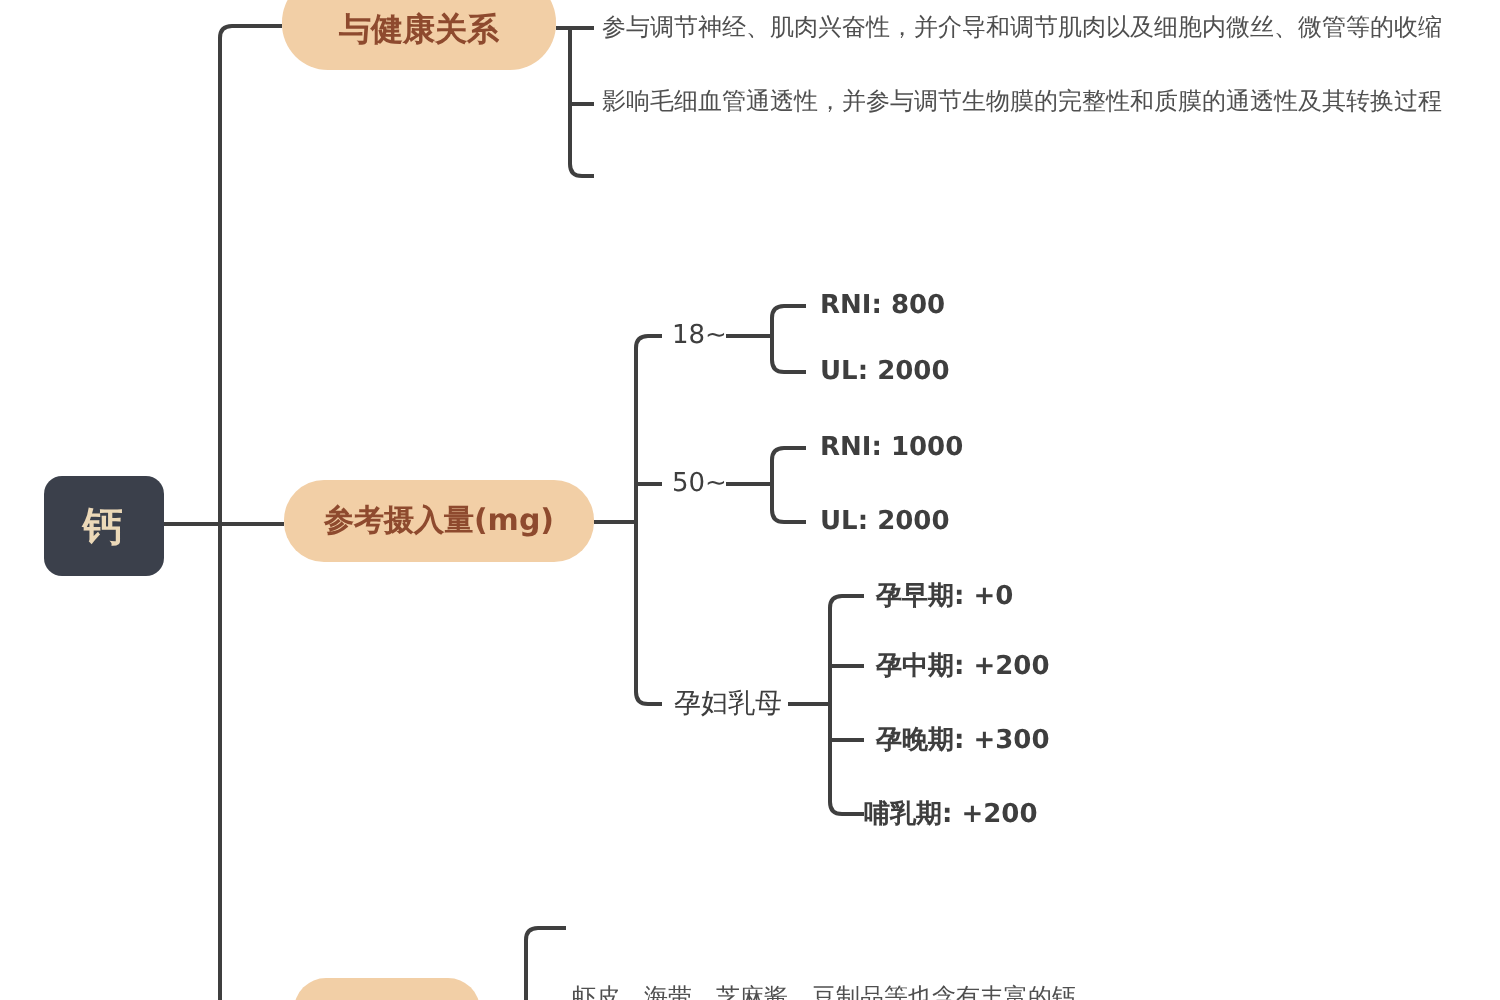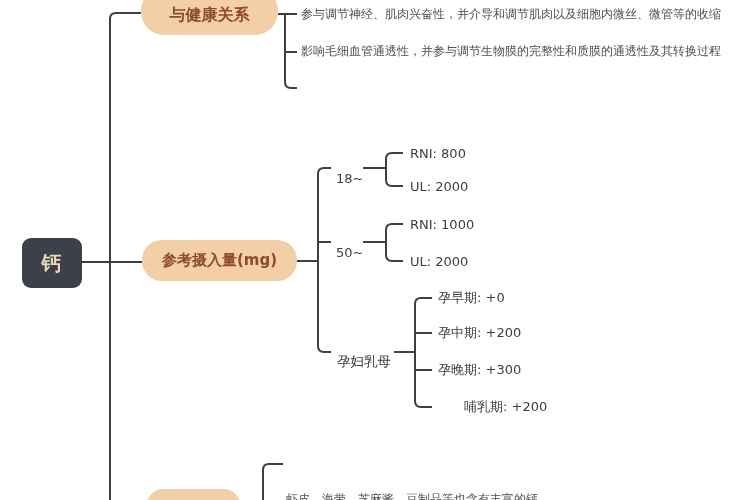--- a/index.html
+++ b/index.html
@@ -22,25 +22,25 @@
     position:absolute;left:22px;top:238px;width:60px;height:50px;border-radius:9px;
     background:#3b404b;color:#ecd9b8;display:flex;align-items:center;justify-content:center;
     font-size:20px;font-weight:bold;letter-spacing:1px;
   }
   .leaf{
     position:absolute;transform:translateY(-50%);white-space:nowrap;
     font-size:12px;color:#4f4f4f;
   }
   .sublabel{
     position:absolute;transform:translateY(-50%);white-space:nowrap;
-    font-size:13px;color:#3e3e3e;margin-top:10px;
+    font-size:13px;color:#3e3e3e;
   }
   .value{
     position:absolute;transform:translateY(-50%);white-space:nowrap;
-    font-size:13px;color:#3e3e3e;
+    font-size:13px;color:#3e3e3e;font-weight:bold;
   }
 </style>
 </head>
 <body>
 
 <div class="stage">
 
   <svg class="wires" width="750" height="500" viewBox="0 0 750 500">
     <g fill="none" stroke="#3f3f3f" stroke-width="2">
 
@@ -97,17 +97,17 @@
   <span class="value" style="left:410px;top:186px">UL: 2000</span>
 
   <span class="sublabel" style="left:336px;top:242px">50~</span>
   <span class="value" style="left:410px;top:224px">RNI: 1000</span>
   <span class="value" style="left:410px;top:261px">UL: 2000</span>
 
   <span class="sublabel" style="left:337px;top:352px;font-size:13.5px">孕妇乳母</span>
   <span class="value" style="left:438px;top:298px">孕早期: +0</span>
   <span class="value" style="left:438px;top:333px">孕中期: +200</span>
   <span class="value" style="left:438px;top:370px">孕晚期: +300</span>
-  <span class="value" style="left:464px;top:407px">哺乳期: +200</span>
+  <span class="value" style="left:432px;top:407px">哺乳期: +200</span>
 
   <span class="leaf" style="left:286px;top:499px">虾皮、海带、芝麻酱、豆制品等也含有丰富的钙</span>
 
 </div>
 
 </body></html>

